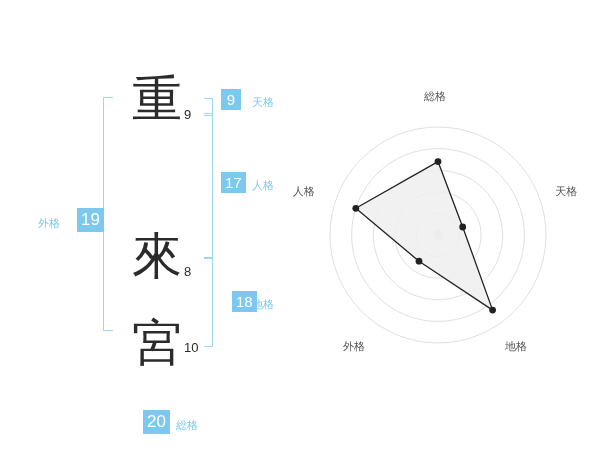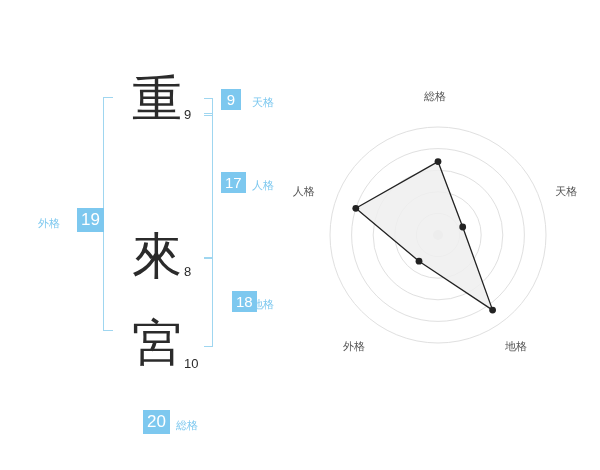--- a/index.html
+++ b/index.html
@@ -103,21 +103,21 @@
     <span class="badge-label" style="left:38px; top:216px;">外格</span>
     <span class="badge badge-lg" style="left:77px; top:208px;">19</span>
 
     <span class="kanji" style="left:132px; top:74px;">重</span>
     <span class="stroke-num" style="left:184px; top:107px;">9</span>
 
     <span class="kanji" style="left:132px; top:231px;">來</span>
     <span class="stroke-num" style="left:184px; top:264px;">8</span>
 
     <span class="kanji" style="left:132px; top:318px;">宮</span>
-    <span class="stroke-num" style="left:184px; top:356px;">10</span>
+    <span class="stroke-num" style="left:184px; top:340px;">10</span>
 
     <div class="bracket bracket-right" style="left:204px; top:98px; width:8px; height:16px;"></div>
     <span class="badge" style="left:221px; top:89px;">9</span>
     <span class="badge-label" style="left:252px; top:95px;">天格</span>
 
     <div class="bracket bracket-right" style="left:204px; top:113px; width:8px; height:144px;"></div>
     <span class="badge" style="left:221px; top:172px;">17</span>
     <span class="badge-label" style="left:252px; top:178px;">人格</span>
 
     <div class="bracket bracket-right" style="left:204px; top:257px; width:8px; height:88px;"></div>

